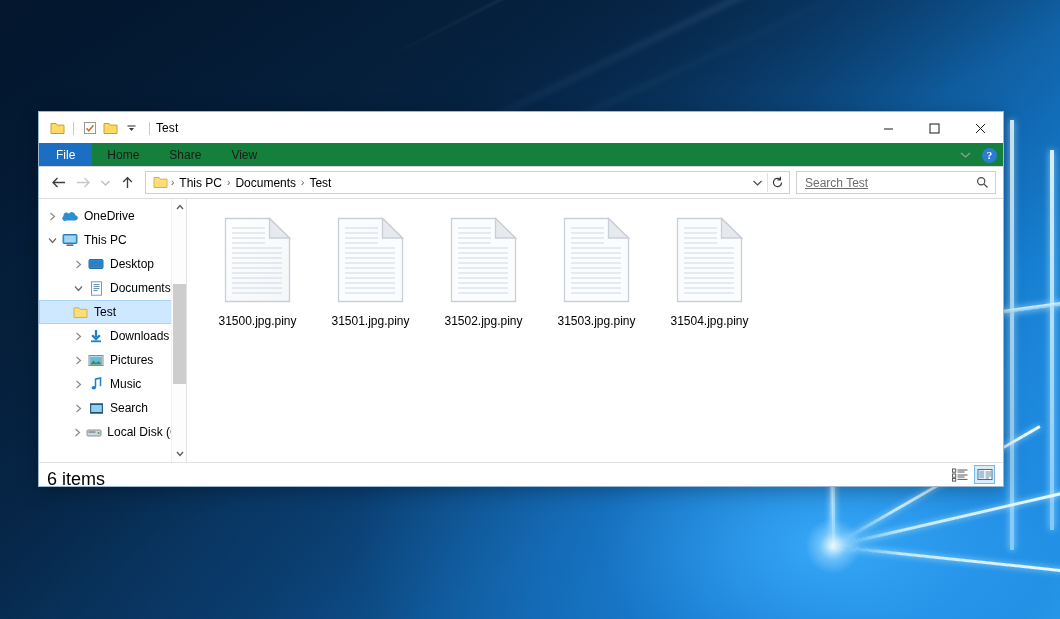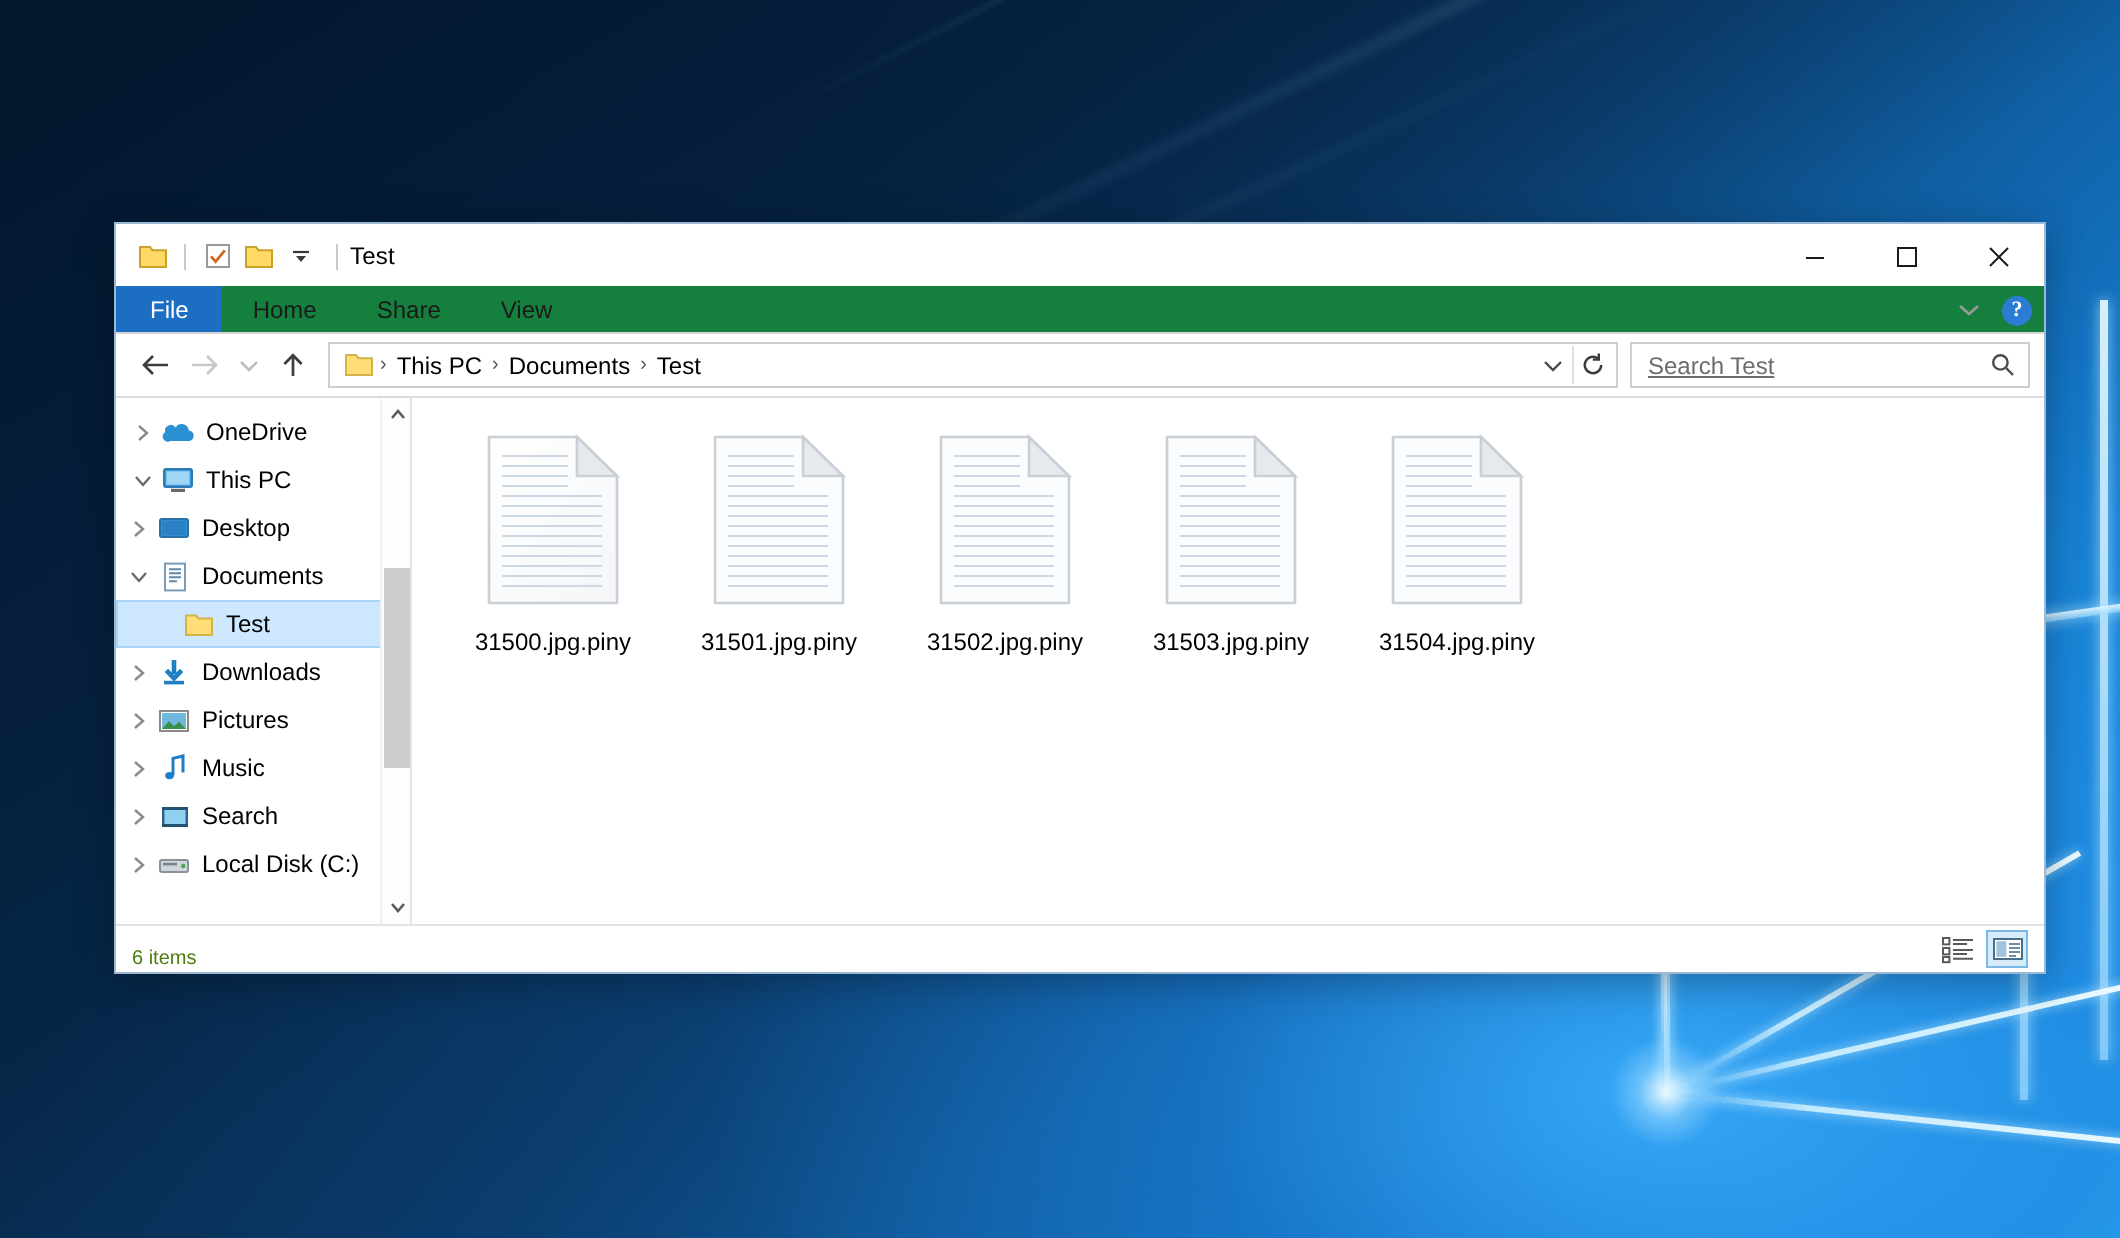--- a/index.html
+++ b/index.html
@@ -65,21 +65,21 @@
 
   .glow {
     position:absolute; left: 805px; top: 518px; width: 56px; height: 56px;
     border-radius:50%;
     background: radial-gradient(circle, rgba(235,250,255,.95) 0%, rgba(170,225,255,.45) 35%, rgba(120,200,255,0) 70%);
   }
 
   
   #explorer {
     position: absolute;
-    left: 57px; top: 111px;
+    left: 38px; top: 111px;
     width: 966px; height: 376px;
     background: #ffffff;
     border: 1px solid #9bb8d4;
     box-shadow: 0 4px 18px rgba(0,0,0,.28);
     display: flex; flex-direction: column;
     font-size: 12px;
     color: #000;
   }
 
   
@@ -220,21 +220,21 @@
   .tree-item.selected { background:#cde8ff; border:1px solid #a8d4f5; height:24px; }
   .chev {
     width: 15px; display:flex; align-items:center; justify-content:center;
     color:#7b7b7b; font-size:9px;
   }
   .chev.open { color:#5a5a5a; }
   .tree-ico { width: 20px; display:flex; align-items:center; justify-content:center; }
   .tree-label { padding-left: 4px; }
 
   .indent0 { padding-left: 6px; }
-  .indent1 { padding-left: 4px; }
+  .indent1 { padding-left: 32px; }
   .indent2 { padding-left: 30px; }
 
   
   .sb-track {
     position:absolute; right:0; top:0; width: 15px; height: 100%;
     background:#fdfdfd; border-left:1px solid #f0f0f0;
   }
   .sb-arrow {
     position:absolute; left:0; width:15px; height:16px;
     display:flex;align-items:center;justify-content:center;
@@ -279,21 +279,21 @@
 
   
   .statusbar {
     height: 24px;
     border-top: 1px solid #e3e3e3;
     background:#fff;
     display:flex; align-items:center;
     padding: 0 8px;
     position: relative;
   }
-  .status-text { font-size: 10px; color:#4d7c0f;margin-top:10px; }
+  .status-text { font-size: 18px; color:#000000;margin-top:10px; }
   .view-btns {
     position:absolute; right: 8px; top: 2px;
     display:flex; align-items:center; gap: 4px;
   }
   .view-btn {
     width: 21px; height: 19px;
     display:flex; align-items:center; justify-content:center;
   }
   .view-btn.active {
     border: 1px solid #7ab8e8;

